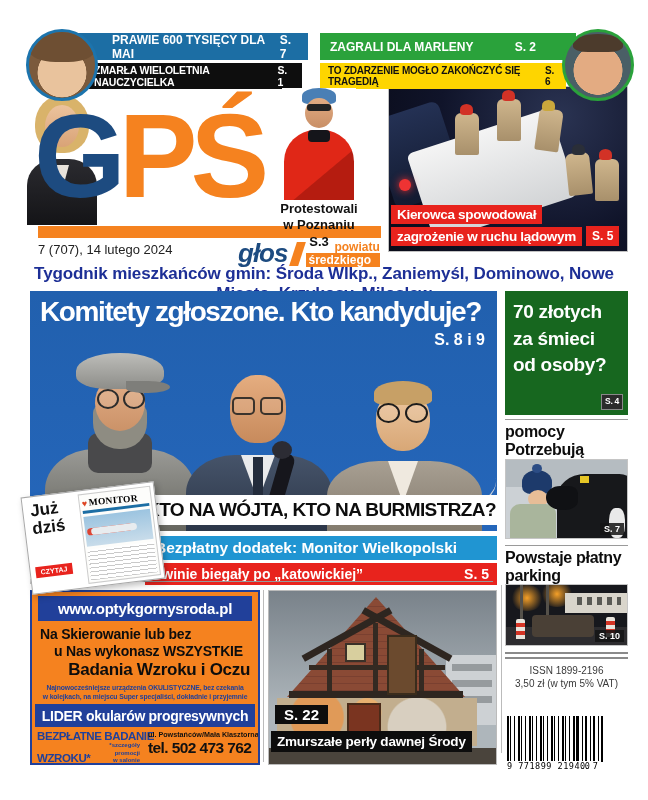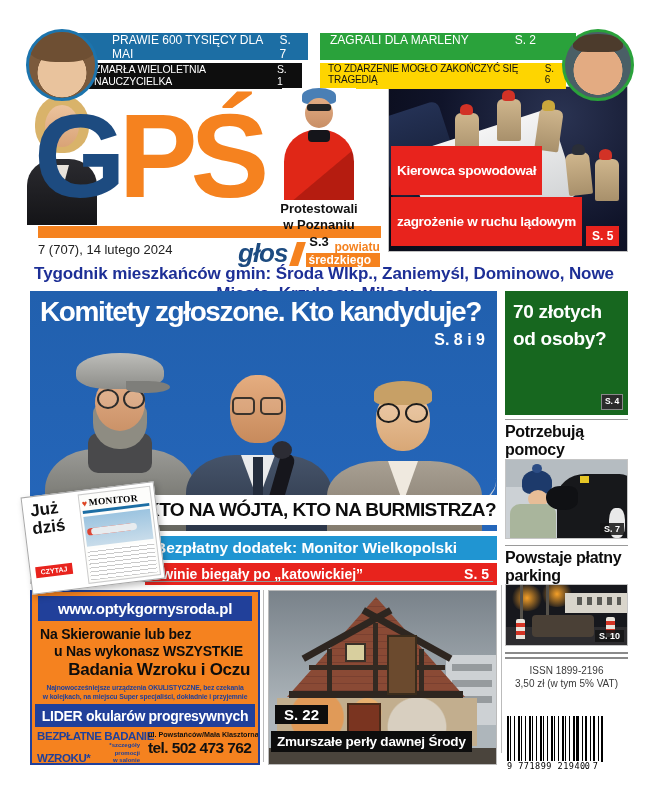--- a/index.html
+++ b/index.html
@@ -8,21 +8,21 @@
   .abs{position:absolute;}
 
   
   .circ{border-radius:50%;overflow:hidden;z-index:5;}
   #circ-girl{left:26px;top:29px;width:66px;height:66px;border:3px solid #1c74ad;
     background:radial-gradient(circle at 50% 62%,#e9c39d 0 46%,#7b5a3c 47% 100%);}
   #circ-girl .hair{position:absolute;top:0;left:0;right:0;height:30px;background:#6e4f33;border-radius:50% 50% 40% 40%;}
   #circ-man{left:562px;top:29px;width:66px;height:66px;border:3px solid #2aa23b;
     background:radial-gradient(circle at 50% 58%,#e3ab82 0 48%,#4a5f66 49% 100%);}
   #circ-man .hair{position:absolute;top:2px;left:8px;right:8px;height:18px;background:#4c3b2c;border-radius:50% 50% 30% 30%;}
-  .banner{display:flex;align-items:flex-start;justify-content:space-between;color:#fff;font-weight:normal;z-index:2;}
+  .banner{display:flex;align-items:center;justify-content:space-between;color:#fff;font-weight:bold;z-index:2;}
   #ban1{left:70px;top:33px;width:238px;height:27px;background:#1c6ea4;padding:0 8px 0 42px;font-size:12px;box-sizing:border-box;}
   #ban2{left:72px;top:63px;width:230px;height:26px;background:#0e0e0e;padding:0 8px 0 22px;font-size:10.5px;box-sizing:border-box;letter-spacing:-.2px;}
   #ban3{left:320px;top:33px;width:256px;height:27px;background:#2aa23b;padding:0 40px 0 10px;font-size:12px;box-sizing:border-box;}
   #ban4{left:320px;top:63px;width:246px;height:26px;background:#fed500;color:#111;padding:0 6px 0 8px;font-size:10px;box-sizing:border-box;letter-spacing:-.2px;}
 
   
   #photo-woman{left:27px;top:93px;width:70px;height:132px;overflow:hidden;background:#fff;}
   #photo-woman .hair{position:absolute;left:8px;top:2px;width:54px;height:58px;background:#d9b36a;border-radius:50% 50% 45% 45%;}
   #photo-woman .face{position:absolute;left:18px;top:12px;width:34px;height:42px;background:linear-gradient(#ecc39d,#d9a377);border-radius:50%;}
   #photo-woman .blazer{position:absolute;left:0;bottom:0;width:70px;height:66px;background:linear-gradient(#2b2b30,#141417);border-radius:40% 40% 0 0;}
@@ -55,21 +55,21 @@
   #photo-fire .redlight{position:absolute;left:10px;top:92px;width:12px;height:12px;background:#e33;border-radius:50%;box-shadow:0 0 8px #e33;}
   .ffb{position:absolute;width:24px;height:42px;background:linear-gradient(#cfb68d,#a8906b);border-radius:6px 6px 2px 2px;}
   .ffh{position:absolute;width:13px;height:11px;border-radius:50% 50% 30% 30%;}
   #photo-fire .g1{left:66px;top:26px;} #photo-fire .g1h{left:71px;top:17px;background:#d23226;}
   #photo-fire .g2{left:108px;top:12px;} #photo-fire .g2h{left:113px;top:3px;background:#d23226;}
   #photo-fire .g3{left:148px;top:22px;transform:rotate(8deg);} #photo-fire .g3h{left:153px;top:13px;background:#caa83c;}
   #photo-fire .g4{left:178px;top:66px;transform:rotate(-6deg);} #photo-fire .g4h{left:183px;top:57px;background:#2a2e38;}
   #photo-fire .g5{left:206px;top:72px;} #photo-fire .g5h{left:210px;top:62px;background:#d23226;}
   #fire-caption{position:absolute;left:2px;bottom:5px;z-index:3;font-weight:bold;}
   #fire-caption .row{display:flex;align-items:flex-end;margin-top:2px;}
-  #fire-caption .chip{background:#e8231d;color:#fff;font-size:13.5px;letter-spacing:-.3px;padding:17px 6px;white-space:nowrap;width:fit-content;}
+  #fire-caption .chip{background:#e8231d;color:#fff;font-size:13.5px;letter-spacing:-.3px;padding:2px 6px;white-space:nowrap;width:fit-content;}
   #fire-caption .pg{background:#e8231d;color:#fff;font-size:12px;padding:3px 6px;margin-left:4px;white-space:nowrap;}
 
   
   #strip{left:18px;top:264px;width:612px;text-align:center;font-size:17px;font-weight:bold;color:#1d2f96;letter-spacing:-.1px;}
 
   
   #main-box{left:30px;top:291px;width:467px;height:240px;background:linear-gradient(#2160ae,#2566ba);overflow:hidden;}
   #main-headline{position:absolute;left:10px;top:5px;width:447px;color:#fff;font-weight:bold;font-size:28px;letter-spacing:-1.4px;white-space:nowrap;z-index:3;}
   #main-page{position:absolute;right:12px;top:40px;color:#fff;font-weight:bold;font-size:16px;z-index:3;}
   .person{position:absolute;bottom:0;width:160px;height:205px;}
@@ -358,27 +358,28 @@
   </div>
 
   <div class="abs" id="addon-bar">Bezpłatny dodatek: Monitor Wielkopolski</div>
   <div class="abs" id="pigs-bar">
     <span>Świnie biegały po „katowickiej”</span>
     <span>S. 5</span>
   </div>
 
   <div class="abs" id="green-box">
     <div>70 złotych</div>
+    <div>za śmieci</div>
     <div>od osoby?</div>
     <div class="pg">S. 4</div>
   </div>
   <div class="abs rrule" style="top:419px;"></div>
   <div class="abs rtitle" style="top:423px;">
+    <div>pomocy</div>
     <div>Potrzebują</div>
-    <div>pomocy</div>
   </div>
   <div class="abs rphoto" id="photo-calf">
     <div class="beanie"></div>
       <div class="pom"></div>
     <div class="wface"></div>
       <div class="wjack"></div>
     <div class="cbody"></div>
       <div class="chead"></div>
     <div class="tag"></div>
       <div class="blaze"></div>

